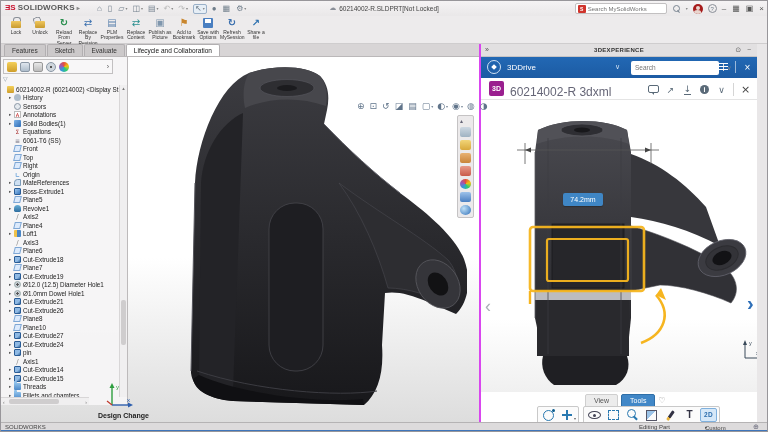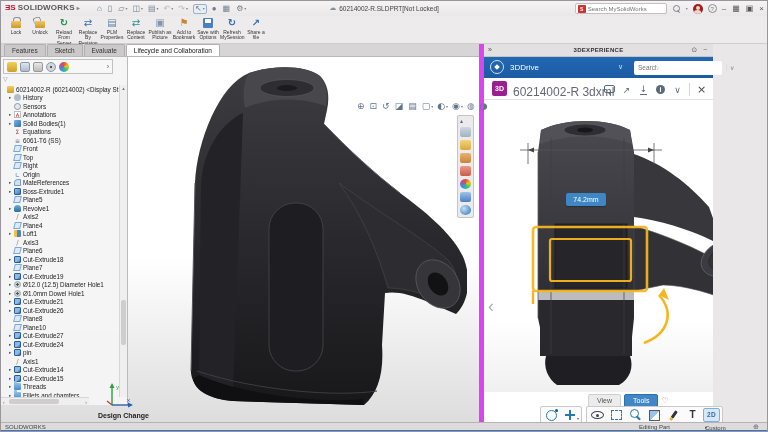--- a/index.html
+++ b/index.html
@@ -115,21 +115,21 @@
   .ti.folder{background:linear-gradient(#8ec0ea,#4d89c8);border-radius:0 1px 1px 1px}
   .ti.folder::before{content:"";position:absolute;left:0;top:-2px;width:3px;height:2px;background:#8ec0ea;border-radius:1px 1px 0 0}
   .vscroll{position:absolute;right:0;top:28px;width:8px;bottom:8px;background:#f0eff0;border-left:1px solid #d8d6d7;
            font-size:5px;color:#777;text-align:center;line-height:6px}
   .vthumb{position:absolute;left:1px;top:215px;width:5px;height:45px;background:#cfcdce;border-radius:2px}
   .hscroll{position:absolute;left:0;bottom:0;width:88px;height:8px;background:#f0eff0;border-top:1px solid #d8d6d7;font-size:5px;color:#777}
   .hthumb{position:absolute;left:8px;top:1px;width:50px;height:5px;background:#cfcdce;border-radius:2px}
   .harrow{position:absolute;top:1px;line-height:6px}
 
   
-  .rp{position:absolute;left:478px;top:43px;width:234px;height:378px;background:#fff;border-left:5px solid #d946ef}
+  .rp{position:absolute;left:478px;top:43px;width:278px;height:378px;background:#fff;border-left:2px solid #d946ef}
   .rphead{position:absolute;left:0;top:0;right:0;height:13px;background:#e2e0e1;border-bottom:1px solid #c6c4c5;font-size:6.5px;color:#333}
   .rphead .chev{position:absolute;left:4px;top:2px;font-size:7px;color:#555}
   .rphead .htitle{position:absolute;left:50%;transform:translateX(-50%);top:3px;font-weight:bold;font-size:6px;letter-spacing:.3px}
   .rphead .hic{position:absolute;top:2px;font-size:7px;color:#666}
   .rpblue{position:absolute;left:0;top:13px;right:0;height:21px;background:linear-gradient(#2268b4,#1c5ba3);color:#fff}
   .compass{position:absolute;left:6px;top:3px;width:14px;height:14px;border:1.3px solid #cfe0f2;border-radius:50%}
   .compass::after{content:"";position:absolute;left:3.5px;top:3.5px;width:4px;height:4px;background:#fff;transform:rotate(45deg)}
   .appname{position:absolute;left:26px;top:6px;font-size:8px;color:#fff}
   .appcar{position:absolute;left:134px;top:6px;font-size:7px;color:#cfe0f2}
   .rpsearch{position:absolute;left:150px;top:3.5px;width:88px;height:14px;background:#fff;border-radius:2px;display:flex;align-items:center}

